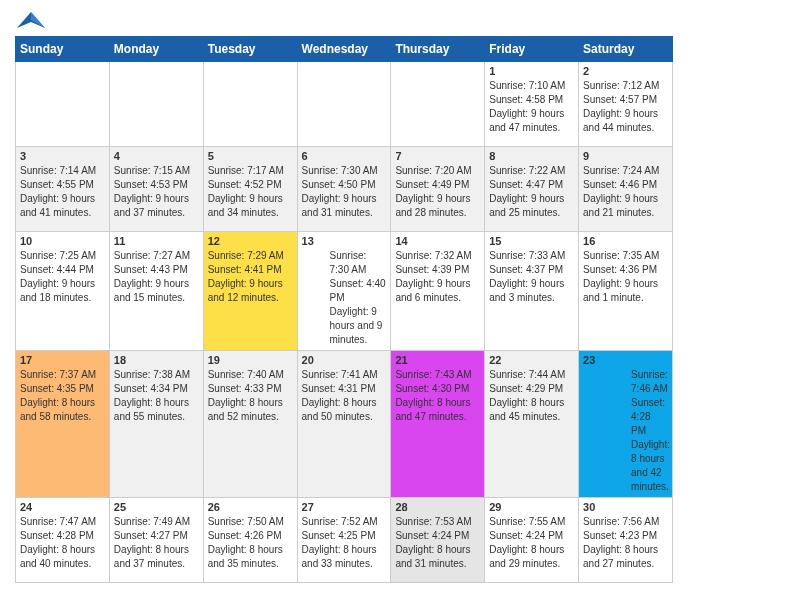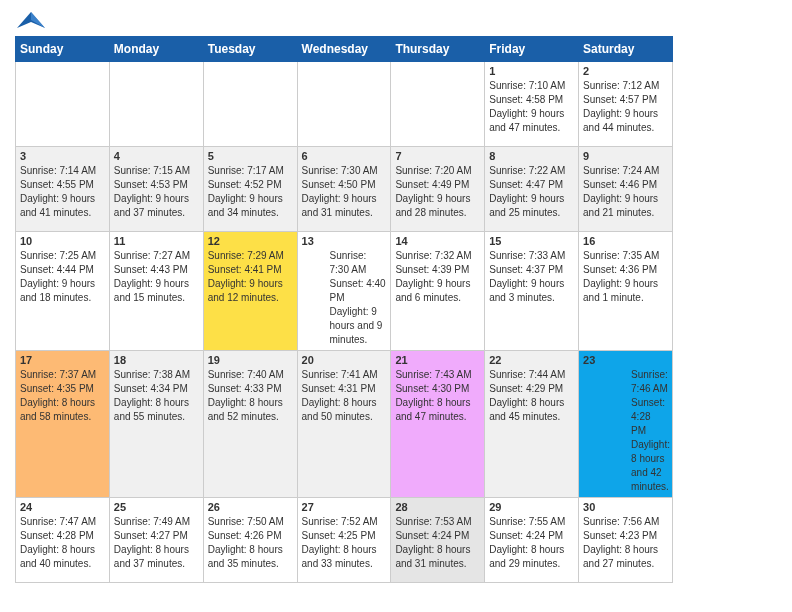--- a/index.html
+++ b/index.html
@@ -220,21 +220,21 @@
             <div class="day-info" style="white-space: pre-line;">Sunrise: 7:40 AM
 Sunset: 4:33 PM
 Daylight: 8 hours and 52 minutes.</div>
           </td>
           <td style="background: rgb(240, 240, 240);">
             <span class="day-num">20</span>
             <div class="day-info" style="white-space: pre-line;">Sunrise: 7:41 AM
 Sunset: 4:31 PM
 Daylight: 8 hours and 50 minutes.</div>
           </td>
-          <td style="background: #f0abfc;">
+          <td style="background: #d946ef;">
             <span class="day-num">21</span>
             <div class="day-info" style="white-space: pre-line;">Sunrise: 7:43 AM
 Sunset: 4:30 PM
 Daylight: 8 hours and 47 minutes.</div>
           </td>
           <td style="background: rgb(240, 240, 240);">
             <span class="day-num">22</span>
             <div class="day-info" style="white-space: pre-line;">Sunrise: 7:44 AM
 Sunset: 4:29 PM
 Daylight: 8 hours and 45 minutes.</div>

